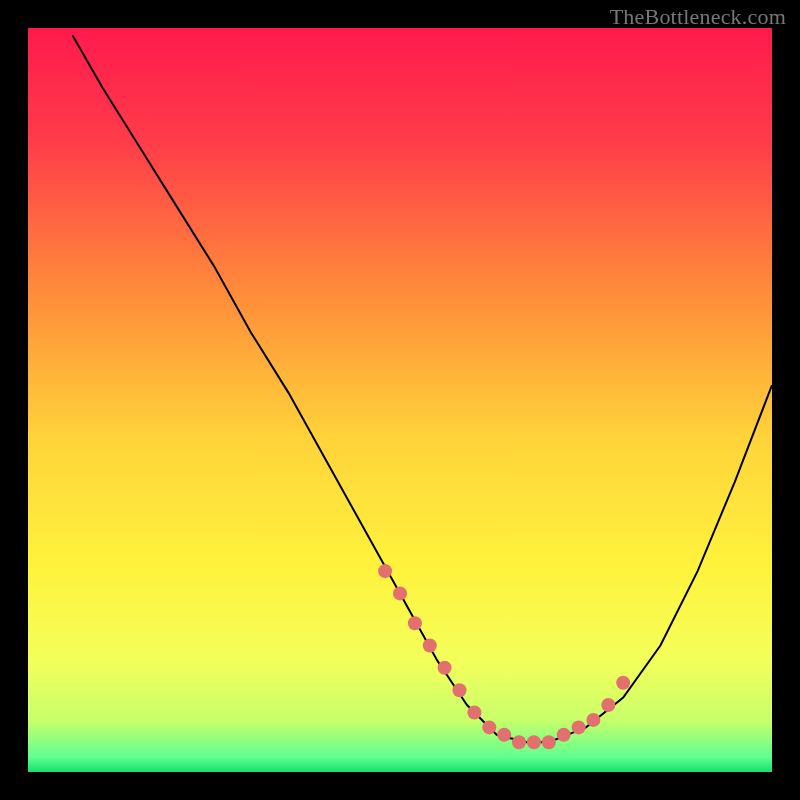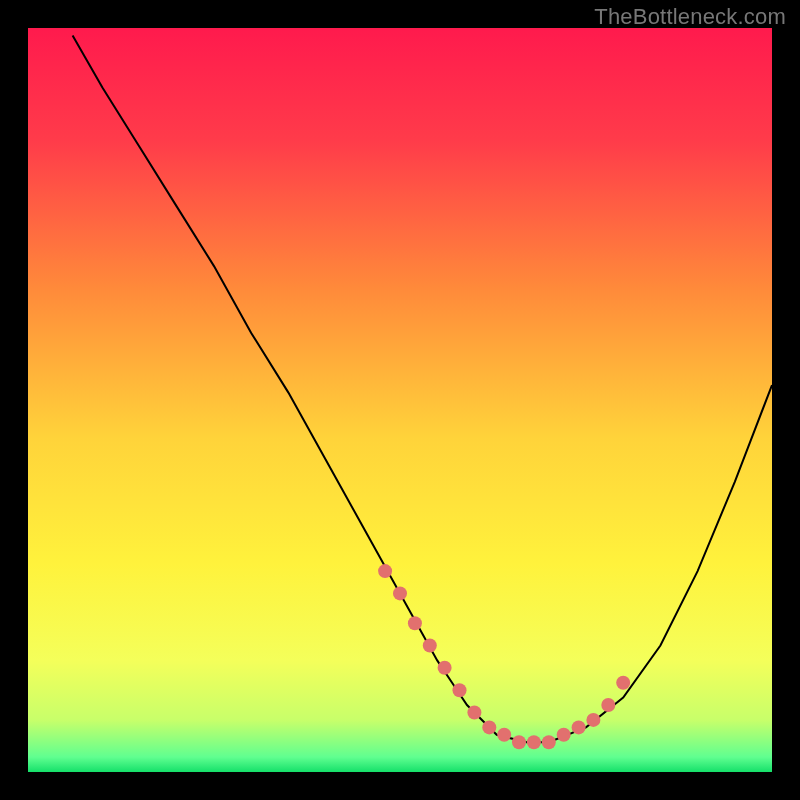--- a/index.html
+++ b/index.html
@@ -9,20 +9,21 @@
     width: 800px;
     height: 800px;
     overflow: hidden;
     font-family: Arial, Helvetica, sans-serif;
   }
   .frame {
     position: relative;
     width: 800px;
     height: 800px;
     background: #000;
+    font-family: Liberation Serif, serif;
   }
   .watermark {
     position: absolute;
     top: 4px;
     right: 14px;
     color: #777;
     font-size: 22px;
     font-weight: 400;
     letter-spacing: 0.2px;
     z-index: 5;

